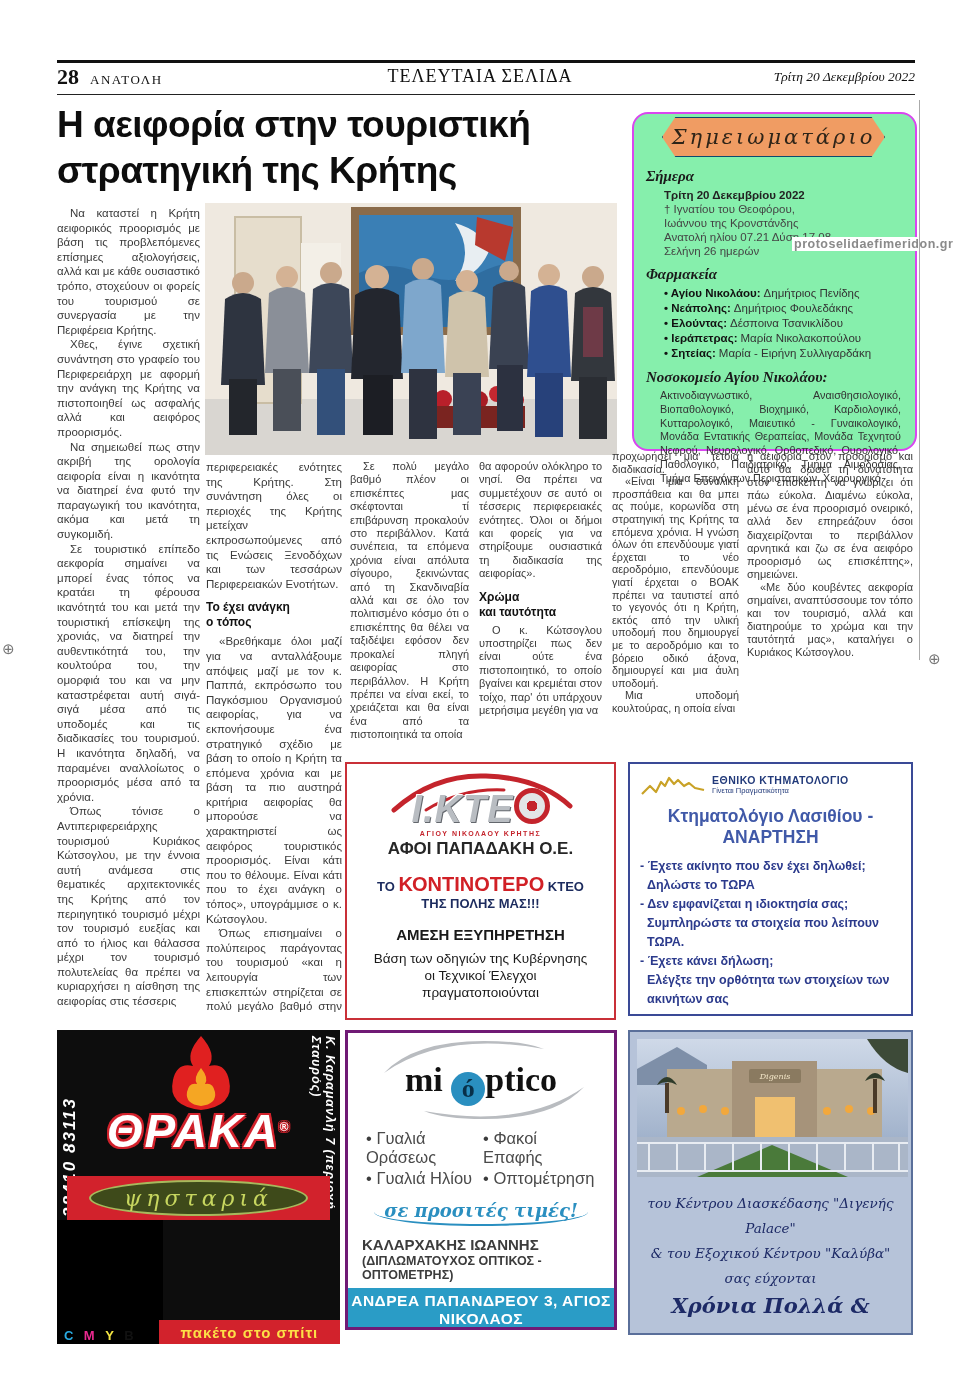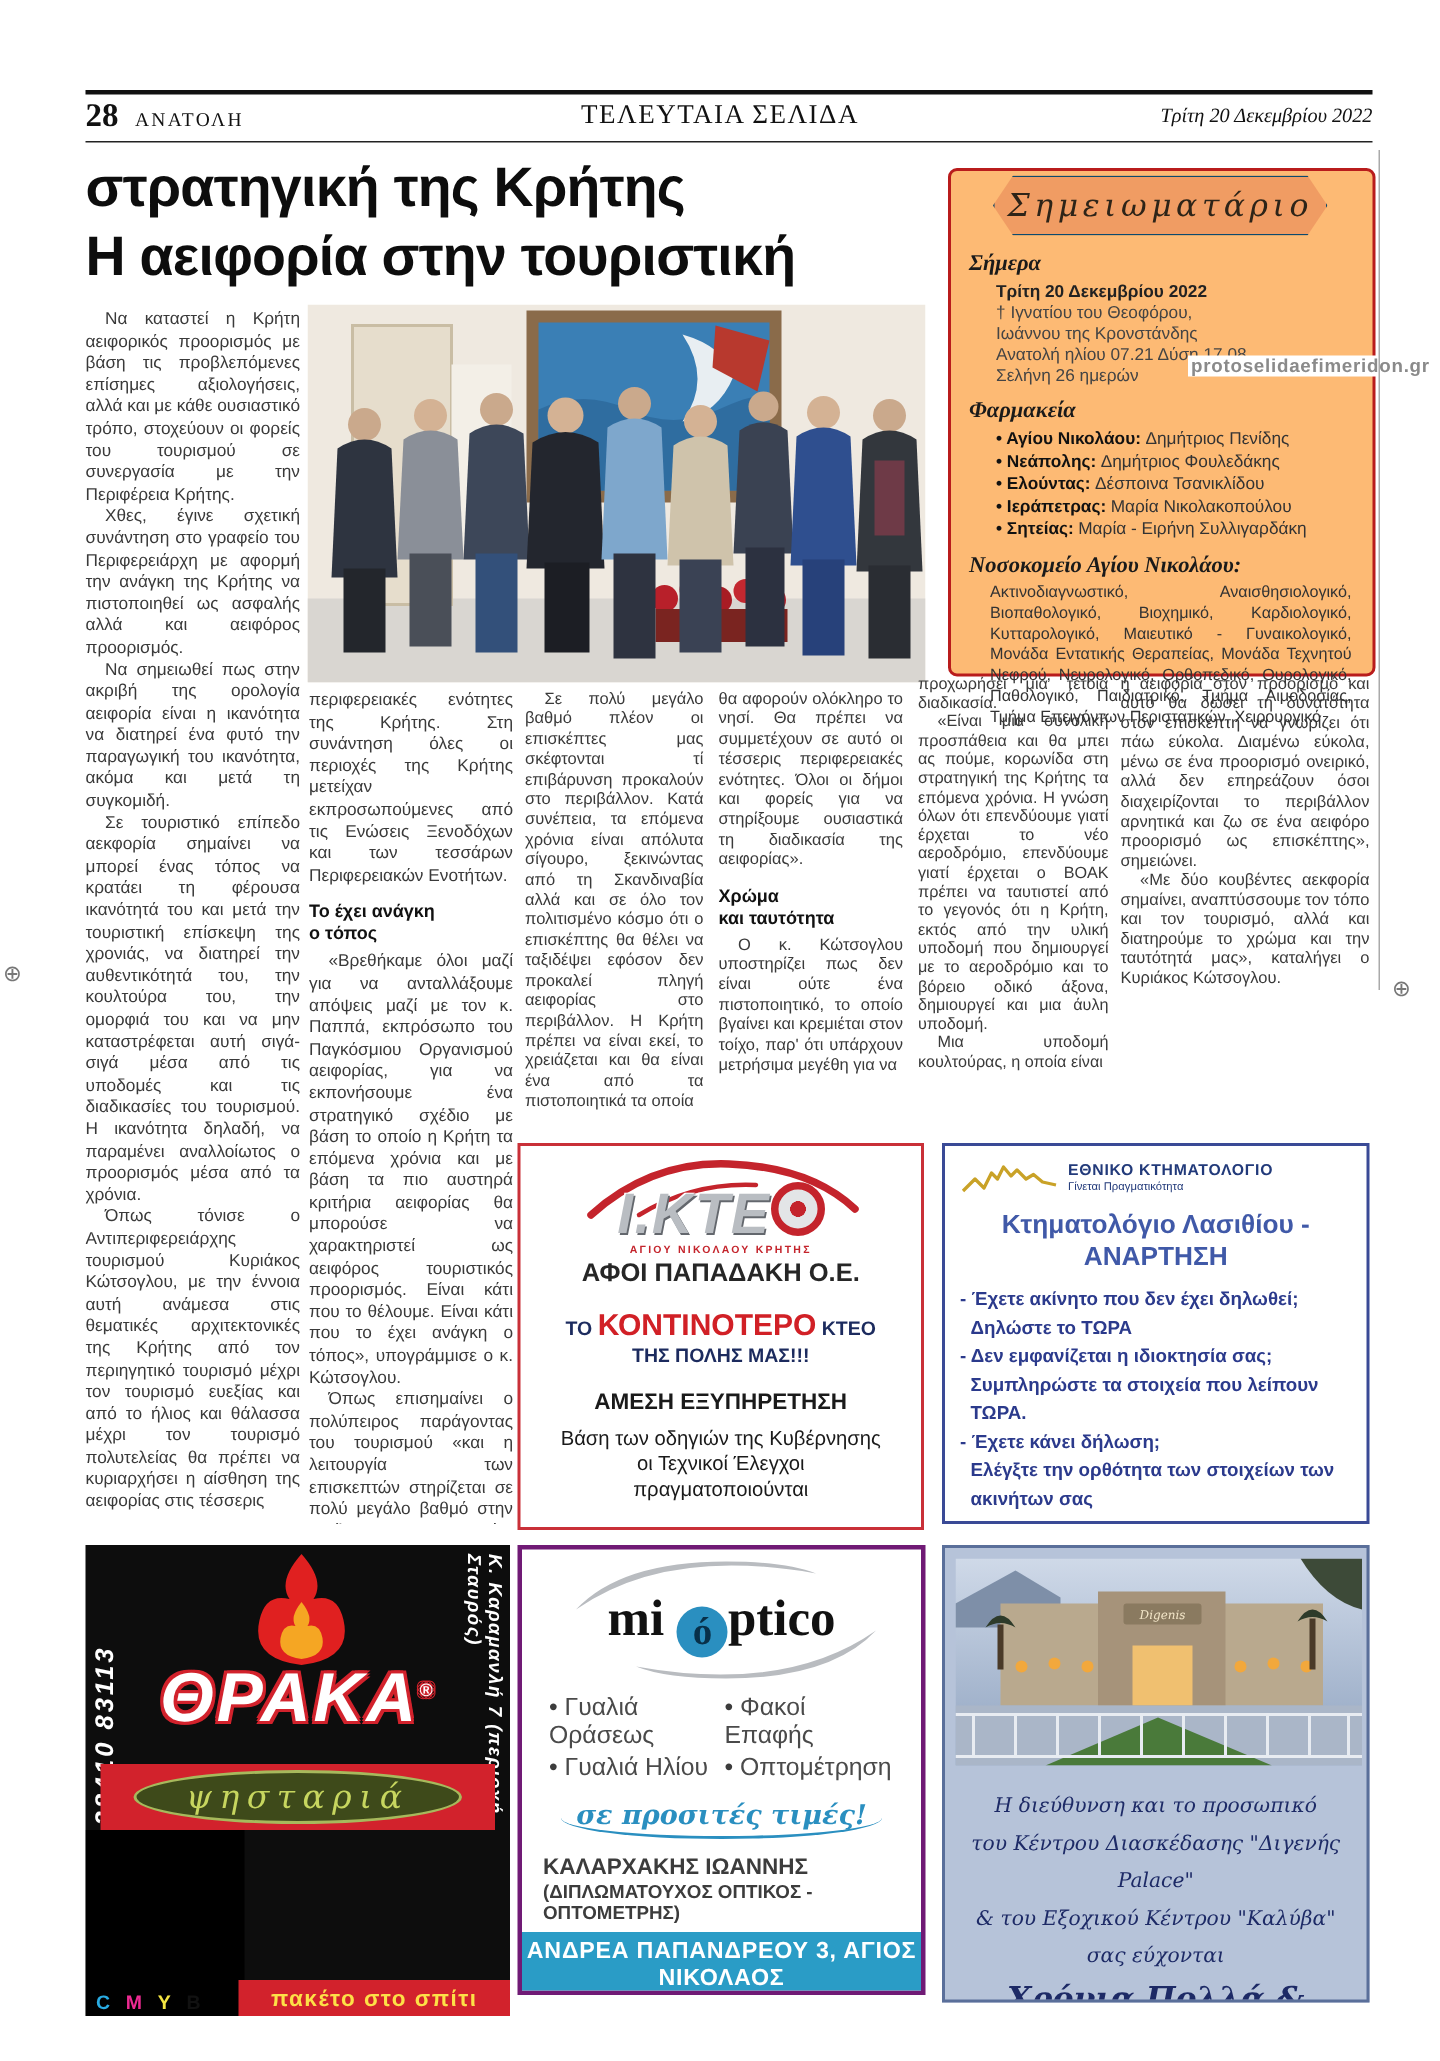--- a/index.html
+++ b/index.html
@@ -15,21 +15,21 @@
   .page-date{font-family:"Liberation Serif",serif;font-style:italic;font-size:13.5px;color:#111;text-align:right;}
   
   .headline{font-size:37px;font-weight:bold;color:#0d0d0d;letter-spacing:-0.5px;line-height:46px;}
   
   .col{overflow:hidden;font-size:11.5px;line-height:14.6px;color:#3a3a3a;text-align:justify;}
   .col p{margin:0;text-indent:13px;}
   .col p.noindent{text-indent:0;}
   .col h4{margin:9px 0 4px 0;font-size:12px;line-height:15px;color:#111;}
   .col.small{font-size:10.8px;line-height:12.6px;}
   
-  .nb-box{border:2px solid #b91c1c;border-radius:6px;background:#fdba74;}
+  .nb-box{border:2px solid #d946ef;border-radius:16px;background:#86efac;}
   .ribbon{background:#f09c63;border:1px solid #0c4a6e;
           clip-path:polygon(0 50%,6% 0,94% 0,100% 50%,94% 100%,6% 100%);
           display:flex;align-items:center;justify-content:center;}
   .ribbon span{font-family:"DejaVu Serif",serif;font-style:italic;font-size:21px;
                letter-spacing:3px;color:#2e2418;}
   .nb-head{font-family:"Liberation Serif",serif;font-style:italic;font-weight:bold;
            font-size:15px;color:#1a1a1a;margin:8px 0 3px 0;}
   .nb-line{font-size:11.5px;line-height:14px;color:#444;margin-left:18px;}
   .nb-line.bold{font-weight:bold;color:#222;}
   .nb-list{margin:2px 0 0 18px;padding:0;list-style:none;}
@@ -112,22 +112,22 @@
 
   <div class="abs rule-thick" style="left:57px;top:60px;width:858px;"></div>
   <div class="abs rule-thin" style="left:57px;top:94px;width:858px;"></div>
 
   <div class="abs pagenum" style="left:57px;top:64px;">28</div>
   <div class="abs masthead" style="left:90px;top:72px;">ΑΝΑΤΟΛΗ</div>
   <div class="abs section-title" style="left:0;right:0;top:66px;">ΤΕΛΕΥΤΑΙΑ ΣΕΛΙΔΑ</div>
   <div class="abs page-date" style="right:45px;top:69px;">Τρίτη 20 Δεκεμβρίου 2022</div>
 
   <div class="abs headline" style="left:57px;top:102px;width:580px;">
+    <div>Η αειφορία στην τουριστική</div>
     <div>στρατηγική της Κρήτης</div>
-    <div>Η αειφορία στην τουριστική</div>
   </div>
 
   <div class="abs" style="left:205px;top:203px;width:412px;height:252px;">
     <svg width="412" height="252" viewBox="0 0 412 252">
       <rect x="0" y="0" width="412" height="252" fill="#efe9e0"></rect>
       <rect x="0" y="196" width="412" height="56" fill="#d9d6d1"></rect>
       <rect x="30" y="14" width="66" height="186" fill="#e6ddcc" stroke="#c9bda4" stroke-width="2"></rect>
       <rect x="96" y="40" width="40" height="120" fill="#f3efe7"></rect>
 
       <rect x="146" y="4" width="170" height="128" fill="#8a6b4a"></rect>
@@ -427,21 +427,20 @@
         <line x1="96" y1="104" x2="96" y2="132"></line>
           <line x1="124" y1="104" x2="124" y2="132"></line>
           <line x1="152" y1="104" x2="152" y2="132"></line>
         <line x1="180" y1="104" x2="180" y2="132"></line>
           <line x1="208" y1="104" x2="208" y2="132"></line>
           <line x1="236" y1="104" x2="236" y2="132"></line>
           <line x1="262" y1="104" x2="262" y2="132"></line>
       </g>
     </svg>
     <div class="digenis-text">
-      <div>Η διεύθυνση και το προσωπικό</div>
       <div>του Κέντρου Διασκέδασης "Διγενής Palace"</div>
       <div>&amp;  του Εξοχικού Κέντρου "Καλύβα"</div>
       <div>σας εύχονται</div>
       <div class="digenis-wish">Χρόνια Πολλά &amp;</div>
 
     </div>
   </div>
 
   <div class="abs cmyb" style="left:64px;top:1326px;">
     <span style="color:#29abe2">C</span>

